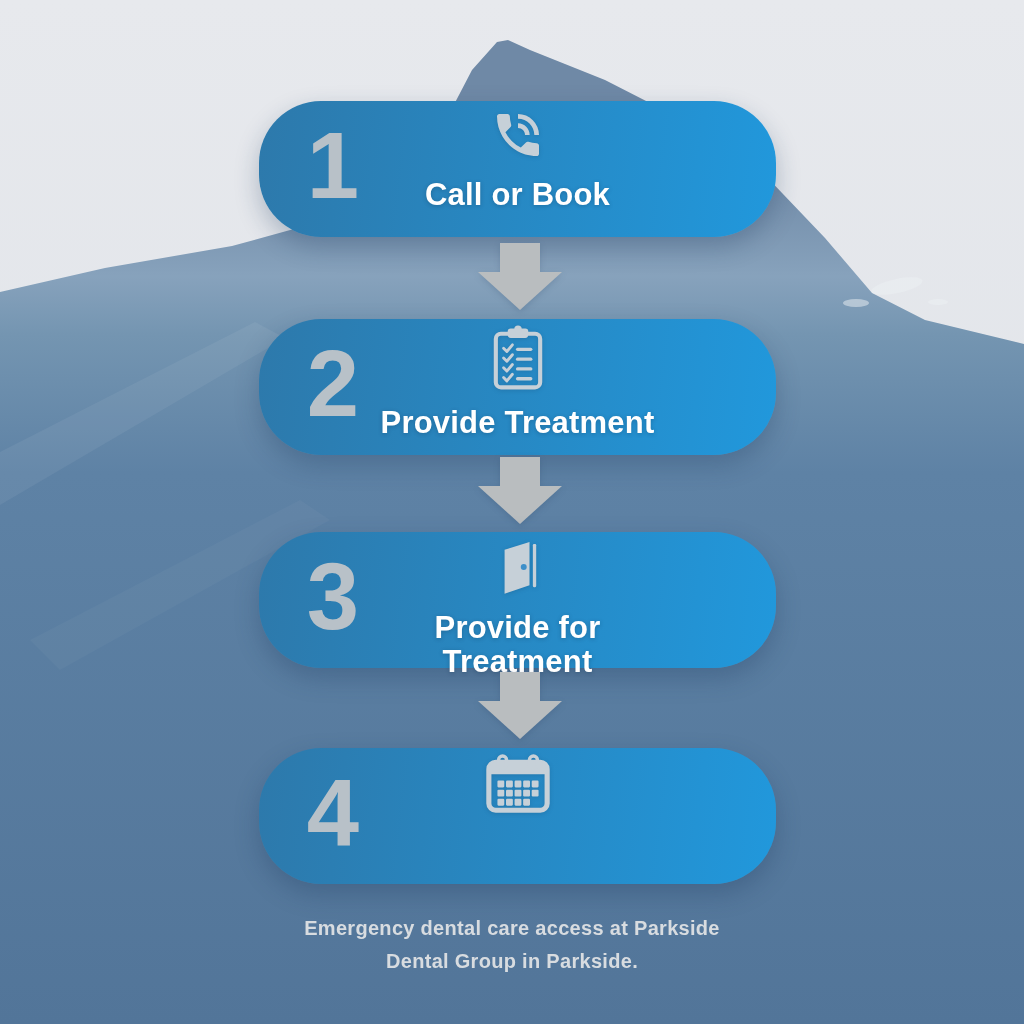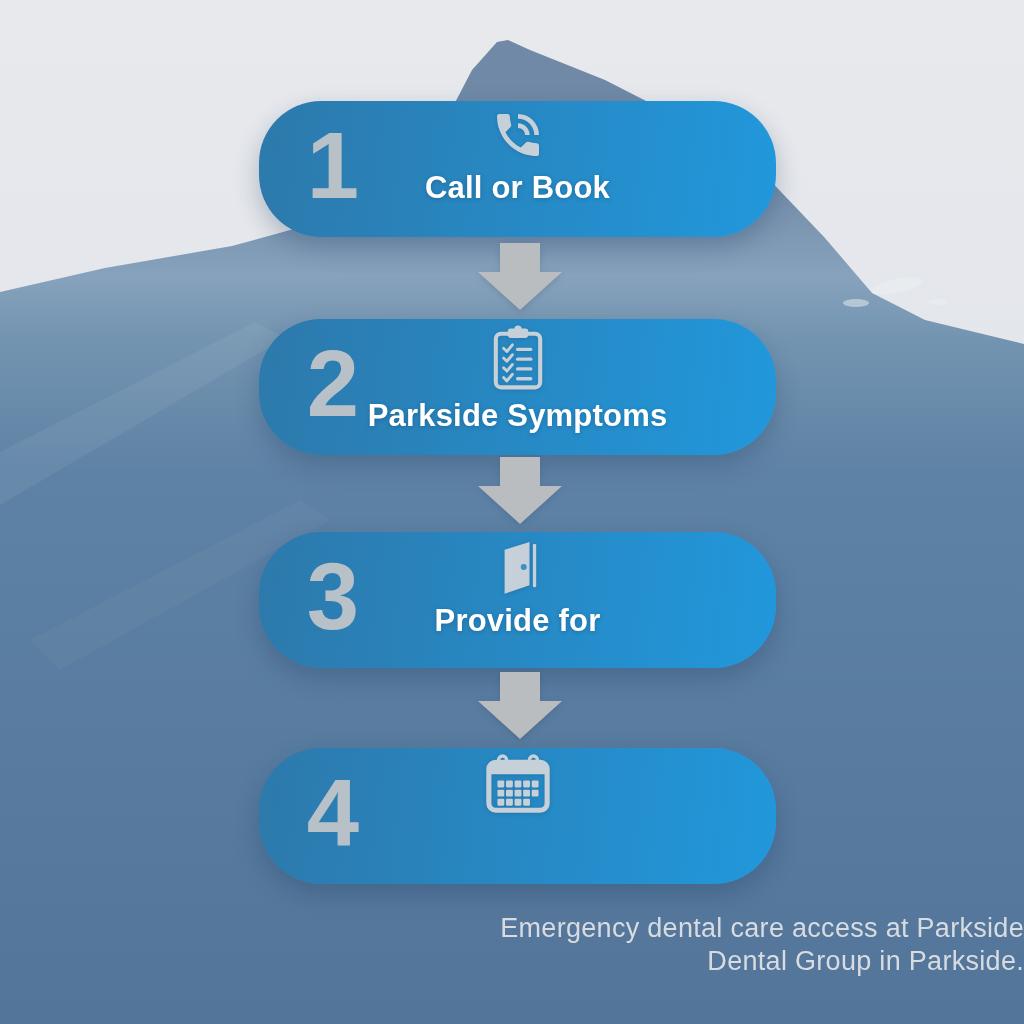--- a/index.html
+++ b/index.html
@@ -20,37 +20,38 @@
   }
   .card1{top:101px}.card2{top:319px}.card3{top:532px}.card4{top:748px}
   .num{
     position:absolute;left:38px;top:50%;transform:translateY(-53%);
     width:70px;text-align:center;
     font-size:94px;font-weight:bold;color:var(--step-number,#b8c1c8);
     letter-spacing:-2px;line-height:1;
   }
   .icon{color:var(--icon,#c6d0d8);line-height:0;filter:drop-shadow(0 1px 2px rgba(10,40,70,.18));}
   .label{
-    margin-top:8px;text-align:center;
+    margin-top:15px;text-align:center;
     font-size:31px;font-weight:bold;line-height:34px;
     color:var(--label,#ffffff);letter-spacing:.2px;
     text-shadow:0 1px 4px rgba(10,40,70,.28);
   }
   .label span{display:block;}
   .label span:empty{display:none;}
   .arrow{position:absolute;left:478px;width:84px;display:flex;flex-direction:column;align-items:center;
          filter:drop-shadow(0 2px 3px rgba(25,55,90,.18));}
   .arrow-1{top:243px}.arrow-2{top:457px}.arrow-3{top:672px}
   .arrow .shaft{width:40px;height:29px;background:var(--arrow,#b9bdbf);}
   .arrow .head{width:0;height:0;border-left:42px solid transparent;border-right:42px solid transparent;
                border-top:38px solid var(--arrow,#b9bdbf);}
   .caption{
-    position:absolute;left:0;top:912px;width:100%;text-align:right;
-    font-size:27px;line-height:33px;color:var(--caption,#d8dce0);
+    position:absolute;left:0;top:912px;width:100%;text-align:center;
+    font-size:20px;line-height:33px;color:var(--caption,#d8dce0);
     letter-spacing:.3px;
+    font-weight:bold;
   }
   .caption span{display:block;}
 </style>
 </head>
 <body>
 
 <div class="stage">
 
   <svg class="bg" viewBox="0 0 1024 1024" aria-hidden="true">
     <defs>
@@ -119,41 +120,42 @@
           </g>
           <g fill="currentColor" stroke="none">
             <rect x="23" y="22" width="16" height="3.2" rx="1.6"></rect>
             <rect x="23" y="31.5" width="16" height="3.2" rx="1.6"></rect>
             <rect x="23" y="41" width="16" height="3.2" rx="1.6"></rect>
             <rect x="23" y="50.5" width="16" height="3.2" rx="1.6"></rect>
           </g>
         </svg>
       </div>
       <div class="label">
-        <span>Parkside Symptoms</span>
+        <span>Provide Treatment</span>
 
       </div>
     </div>
 
     <div class="arrow arrow-2">
       <div class="shaft"></div>
       <div class="head"></div>
     </div>
 
     <div class="card card3">
       <div class="num">3</div>
       <div class="icon">
         <svg width="46" height="58" viewBox="0 0 48 60" fill="currentColor">
           <path d="M10 12 L36 4 L36 49 L10 58 Z"></path>
           <circle cx="30" cy="30" r="3.1" fill="var(--door-knob,#3d8fc9)"></circle>
           <rect x="39.5" y="6" width="3.5" height="45" rx="1.2"></rect>
         </svg>
       </div>
       <div class="label">
         <span>Provide for</span>
+        <span>Treatment</span>
       </div>
     </div>
 
     <div class="arrow arrow-3">
       <div class="shaft"></div>
       <div class="head"></div>
     </div>
 
     <div class="card card4">
       <div class="num">4</div>

